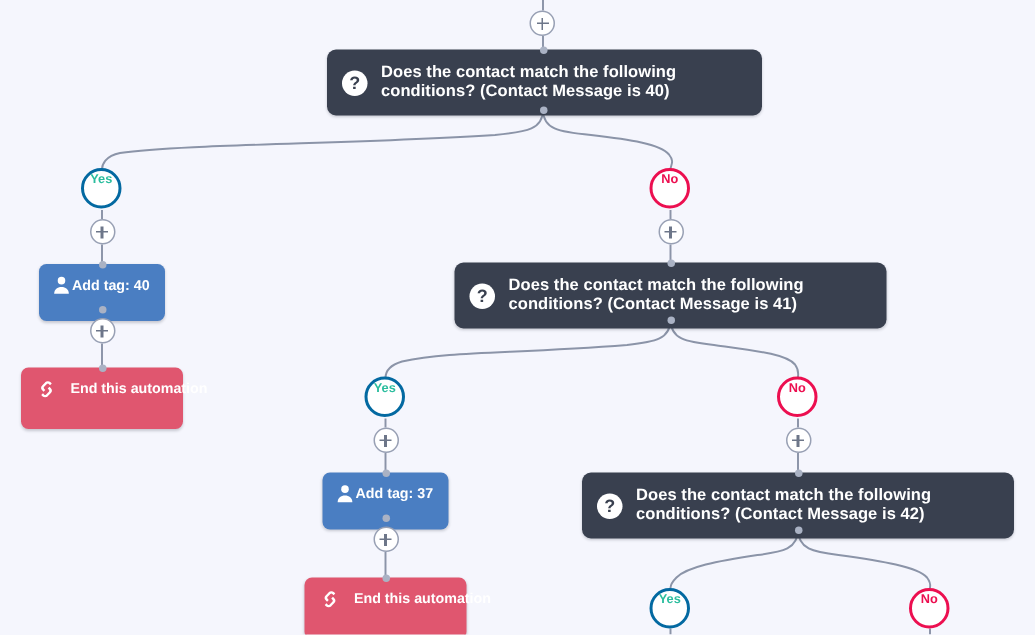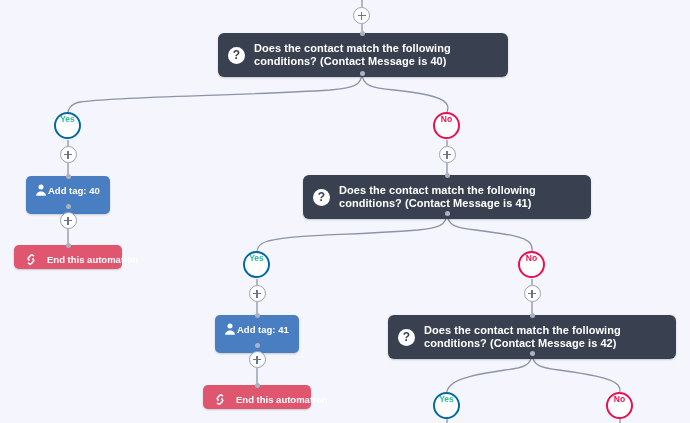--- a/index.html
+++ b/index.html
@@ -71,21 +71,21 @@
     white-space: nowrap;
   }
 
   
   .end-node {
     position: absolute;
     background: #e0566f;
     border-radius: 5px;
     display: flex;
     align-items: center;
-    padding: 8px 14px 3px 10px;
+    padding: 8px 14px 20px 10px;
     gap: 9px;
     box-shadow: 0 1px 2px rgba(30,36,50,.22);
     z-index: 4;
   }
   .break-icon { flex: 0 0 auto; width: 14px; height: 13px; display:block; }
   .end-text {
     color: #ffffff;
     font-size: 9.5px;
     font-weight: bold;
     white-space: nowrap;
@@ -251,21 +251,21 @@
   <div class="plus" style="left:523.5px; top:285px;">
     <span class="plus-h"></span>
     <span class="plus-v"></span>
   </div>
 
   <div class="tag-node" style="left:215px; top:315px; width:84px;">
     <svg class="person-icon" viewBox="0 0 24 24">
       <circle cx="12" cy="7" r="4.3" fill="#ffffff"></circle>
       <path d="M3.6 22c0-4.8 3.8-7.6 8.4-7.6s8.4 2.8 8.4 7.6z" fill="#ffffff"></path>
     </svg>
-    <span class="tag-text">Add tag: 41</span>
+    <span class="tag-text">Add tag: 37</span>
   </div>
   <div class="dot" style="left:254.5px; top:312.5px;"></div>
   <div class="dot" style="left:254.5px; top:342.5px;"></div>
 
   <div class="plus" style="left:248.5px; top:351px;">
     <span class="plus-h"></span>
     <span class="plus-v"></span>
   </div>
 
   <div class="end-node" style="left:203px; top:385px; width:108px;">

